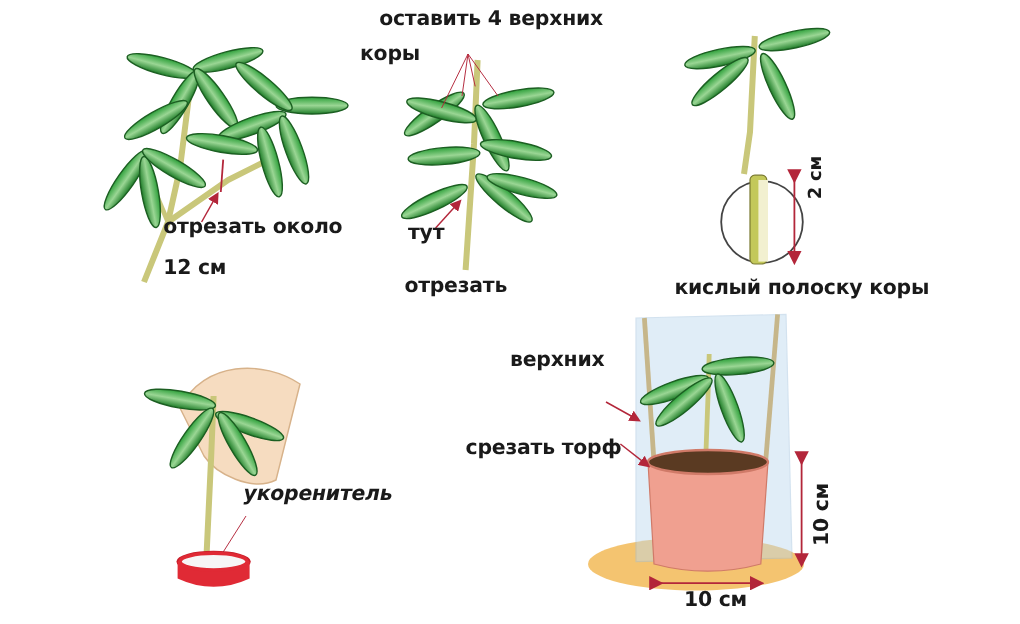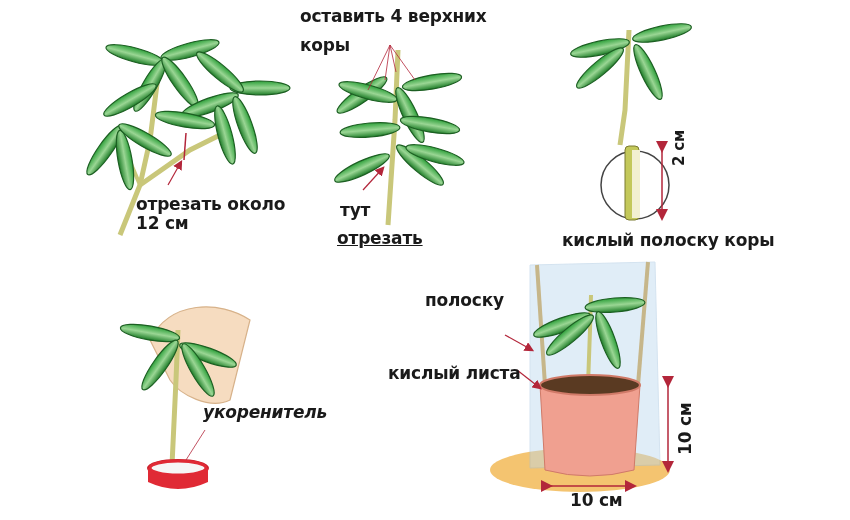--- a/index.html
+++ b/index.html
@@ -104,29 +104,29 @@
     <use href="#leaf" transform="translate(608,340) rotate(70)"></use>
     <path d="M540,385 L545,470 Q590,482 634,470 L640,385 Z" fill="#f0a090" stroke="#d07a68" stroke-width="1"></path>
     <ellipse cx="590" cy="385" rx="50" ry="10" fill="#5a3a22" stroke="#d07a68" stroke-width="2"></ellipse>
     <line x1="505" y1="335" x2="532" y2="350" stroke="#b3263a" stroke-width="1.2" marker-end="url(#arr)"></line>
     <line x1="517" y1="370" x2="540" y2="388" stroke="#b3263a" stroke-width="1.2" marker-end="url(#arr)"></line>
     <line x1="668" y1="385" x2="668" y2="470" stroke="#b3263a" stroke-width="1.5" marker-end="url(#arr)" marker-start="url(#arr)"></line>
     <line x1="550" y1="486" x2="634" y2="486" stroke="#b3263a" stroke-width="1.5" marker-end="url(#arr)" marker-start="url(#arr)"></line>
   </g>
 </svg>
 
-<div class="lbl" style="left:136px;top:194px;">отрезать около</div>
+<div class="lbl" style="left:136px;top:179px;">отрезать около</div>
 <div class="lbl" style="left:136px;top:213px;">12 см</div>
 
-<div class="lbl" style="left:300px;top:6px;">оставить 4 верхних</div>
+<div class="lbl" style="left:316px;top:6px;">оставить 4 верхних</div>
 <div class="lbl" style="left:300px;top:35px;">коры</div>
-<div class="lbl" style="left:340px;top:200px;">тут</div>
-<div class="lbl" style="left:337px;top:228px;text-decoration:underline;">отрезать</div>
+<div class="lbl" style="left:340px;top:184px;">тут</div>
+<div class="lbl" style="left:337px;top:228px;">отрезать</div>
 
 <div class="lbl" style="left:562px;top:230px;">кислый полоску коры</div>
 <div class="lbl" style="left:670px;top:166px;transform:rotate(-90deg);transform-origin:left top;font-size:15px;">2 см</div>
 
 <div class="lbl" style="left:203px;top:402px;font-style:italic;">укоренитель</div>
 
-<div class="lbl" style="left:425px;top:290px;">полоску</div>
-<div class="lbl" style="left:388px;top:363px;">кислый листа</div>
+<div class="lbl" style="left:425px;top:290px;">верхних</div>
+<div class="lbl" style="left:388px;top:363px;">срезать торф</div>
 <div class="lbl" style="left:675px;top:455px;transform:rotate(-90deg);transform-origin:left top;">10 см</div>
 <div class="lbl" style="left:570px;top:490px;">10 см</div>
 
 </body></html>

